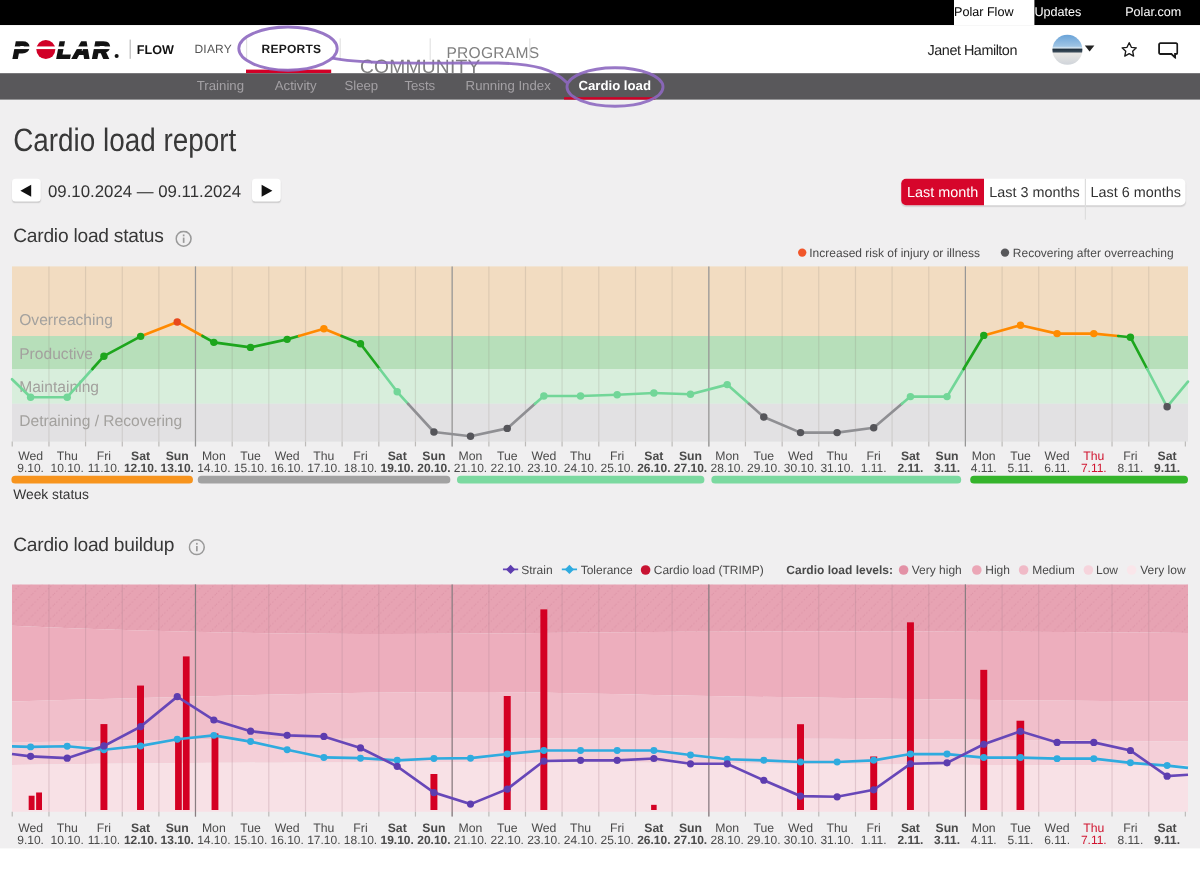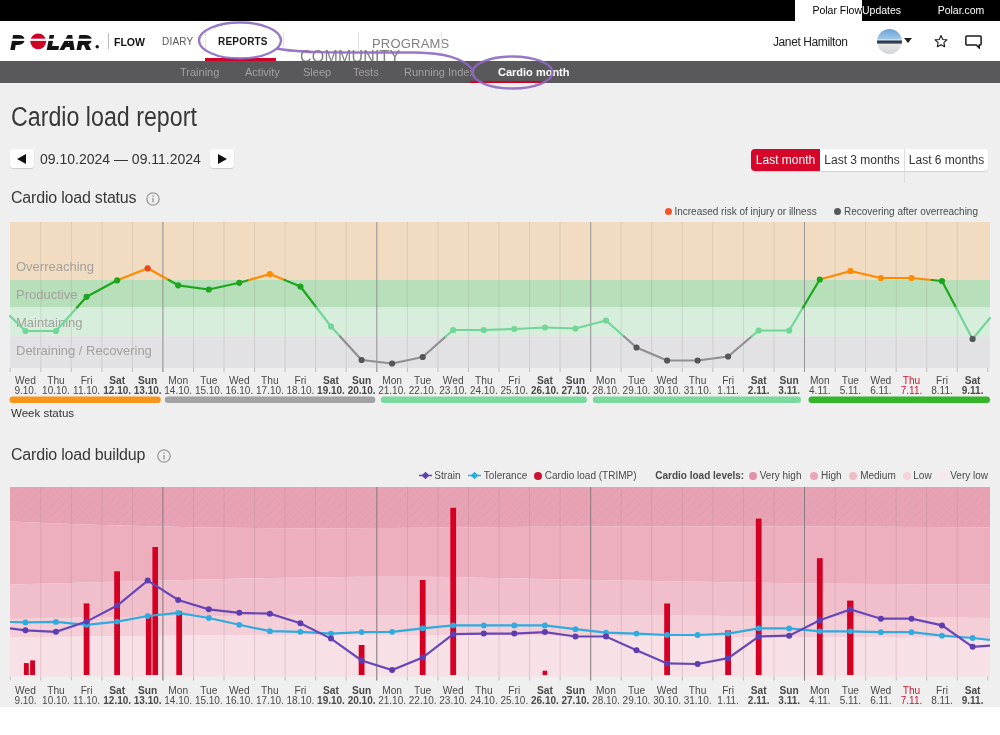--- a/index.html
+++ b/index.html
@@ -2,21 +2,21 @@
 <html><head><meta charset="utf-8">
 <style>
 html,body{margin:0;padding:0;}
 body{width:1000px;height:735px;position:relative;background:#fff;font-family:"Liberation Sans",sans-serif;overflow:hidden;}
 .abs{position:absolute;white-space:nowrap;}
 </style></head>
 <body>
 <div class="abs" style="left:0;top:82px;width:1000px;height:625px;background:#f0eff0;"></div>
 
 <div class="abs" style="left:0;top:0;width:1000px;height:21px;background:#000;"></div>
-<div class="abs" style="left:795px;top:0;width:67px;height:21px;background:#fff;color:#000;font-size:10.5px;text-align:right;line-height:21px;">Polar Flow</div>
+<div class="abs" style="left:795px;top:0;width:67px;height:21px;background:#fff;color:#000;font-size:10.5px;text-align:left;line-height:21px;">Polar Flow</div>
 <div class="abs" style="left:862px;top:0;width:63px;height:21px;color:#fff;font-size:10.5px;text-align:left;line-height:21px;">Updates</div>
 <div class="abs" style="left:925px;top:0;width:72px;height:21px;color:#fff;font-size:10.5px;text-align:center;line-height:21px;">Polar.com</div>
 
 <div class="abs" style="left:0;top:21px;width:1000px;height:40px;background:#fff;"></div>
 <svg class="abs" style="left:10px;top:32px;" width="92" height="20" viewBox="0 0 92 20">
   <text x="1" y="16.5" font-size="19" font-weight="bold" font-style="italic" fill="#131313" stroke="#131313" stroke-width="1.8">P</text>
   <circle cx="28.2" cy="9.3" r="7.9" fill="#d10027"></circle>
   <text x="37.5" y="16.5" font-size="19" font-weight="bold" font-style="italic" letter-spacing="2.2" fill="#131313" stroke="#131313" stroke-width="1.8">LAR</text>
   <rect x="0" y="6.7" width="90" height="2.2" fill="#fff"></rect>
   <rect x="85.5" y="13" width="3.4" height="3.4" rx="1.7" fill="#131313"></rect>
@@ -36,27 +36,27 @@
 <div class="abs" style="left:877px;top:29px;width:25px;height:25px;border-radius:50%;background:linear-gradient(#6aa3d8 0%,#9ec4e4 38%,#dceaf4 44%,#20313f 48%,#394a58 56%,#e9e7e4 62%,#cfd4da 100%);"></div>
 <div class="abs" style="left:904px;top:38px;width:0;height:0;border-left:4px solid transparent;border-right:4px solid transparent;border-top:5px solid #222;"></div>
 <svg class="abs" style="left:933px;top:33.5px;" width="16" height="15" viewBox="0 0 24 24">
     <path d="M12 2.5l2.9 6.2 6.6.7-4.9 4.5 1.3 6.5L12 17.1l-5.9 3.3 1.3-6.5-4.9-4.5 6.6-.7z" fill="none" stroke="#1a1a1a" stroke-width="1.8" stroke-linejoin="round"></path>
   </svg>
 <svg class="abs" style="left:965px;top:35px;" width="17" height="14" viewBox="0 0 17 14">
     <path d="M2 1 h13 a1.1 1.1 0 0 1 1.1 1.1 v6.8 a1.1 1.1 0 0 1 -1.1 1.1 h-0.8 l0.1 3 l-3.1 -3 h-9.2 a1.1 1.1 0 0 1 -1.1 -1.1 v-6.8 a1.1 1.1 0 0 1 1.1 -1.1 Z" fill="none" stroke="#1a1a1a" stroke-width="1.5"></path>
   </svg>
 
 <div class="abs" style="left:0;top:61px;width:1000px;height:22px;background:#59585b;"></div>
-<div class="abs" style="left:16px;top:61px;width:876px;height:22px;line-height:22px;font-size:11px;color:#a3a0a4;">
+<div class="abs" style="left:0;top:61px;width:876px;height:22px;line-height:22px;font-size:11px;color:#a3a0a4;">
 <span class="abs" style="left:164px;">Training</span>
 <span class="abs" style="left:229px;">Activity</span>
 <span class="abs" style="left:287px;">Sleep</span>
 <span class="abs" style="left:337px;">Tests</span>
 <span class="abs" style="left:388px;">Running Index</span>
-<span class="abs" style="left:482px;color:#fff;font-weight:bold;">Cardio month</span>
+<span class="abs" style="left:482px;color:#fff;font-weight:bold;">Cardio load</span>
 </div>
 <div class="abs" style="left:470px;top:81px;width:76px;height:2px;background:#d10027;"></div>
 
 <div class="abs" style="left:11px;top:102px;font-size:27px;color:#383838;transform:scaleX(0.86);transform-origin:0 0;">Cardio load report</div>
 
 <div class="abs" style="left:10px;top:149px;width:24px;height:19px;background:#fff;border-radius:3px;box-shadow:0 1px 1px rgba(0,0,0,0.15);"></div>
 <div class="abs" style="left:16.5px;top:154px;width:0;height:0;border-top:5px solid transparent;border-bottom:5px solid transparent;border-right:9px solid #111;"></div>
 <div class="abs" style="left:40px;top:151px;font-size:14px;color:#333;">09.10.2024 — 09.11.2024</div>
 <div class="abs" style="left:210px;top:149px;width:24px;height:19px;background:#fff;border-radius:3px;box-shadow:0 1px 1px rgba(0,0,0,0.15);"></div>
 <div class="abs" style="left:218px;top:154px;width:0;height:0;border-top:5px solid transparent;border-bottom:5px solid transparent;border-left:9px solid #111;"></div>

